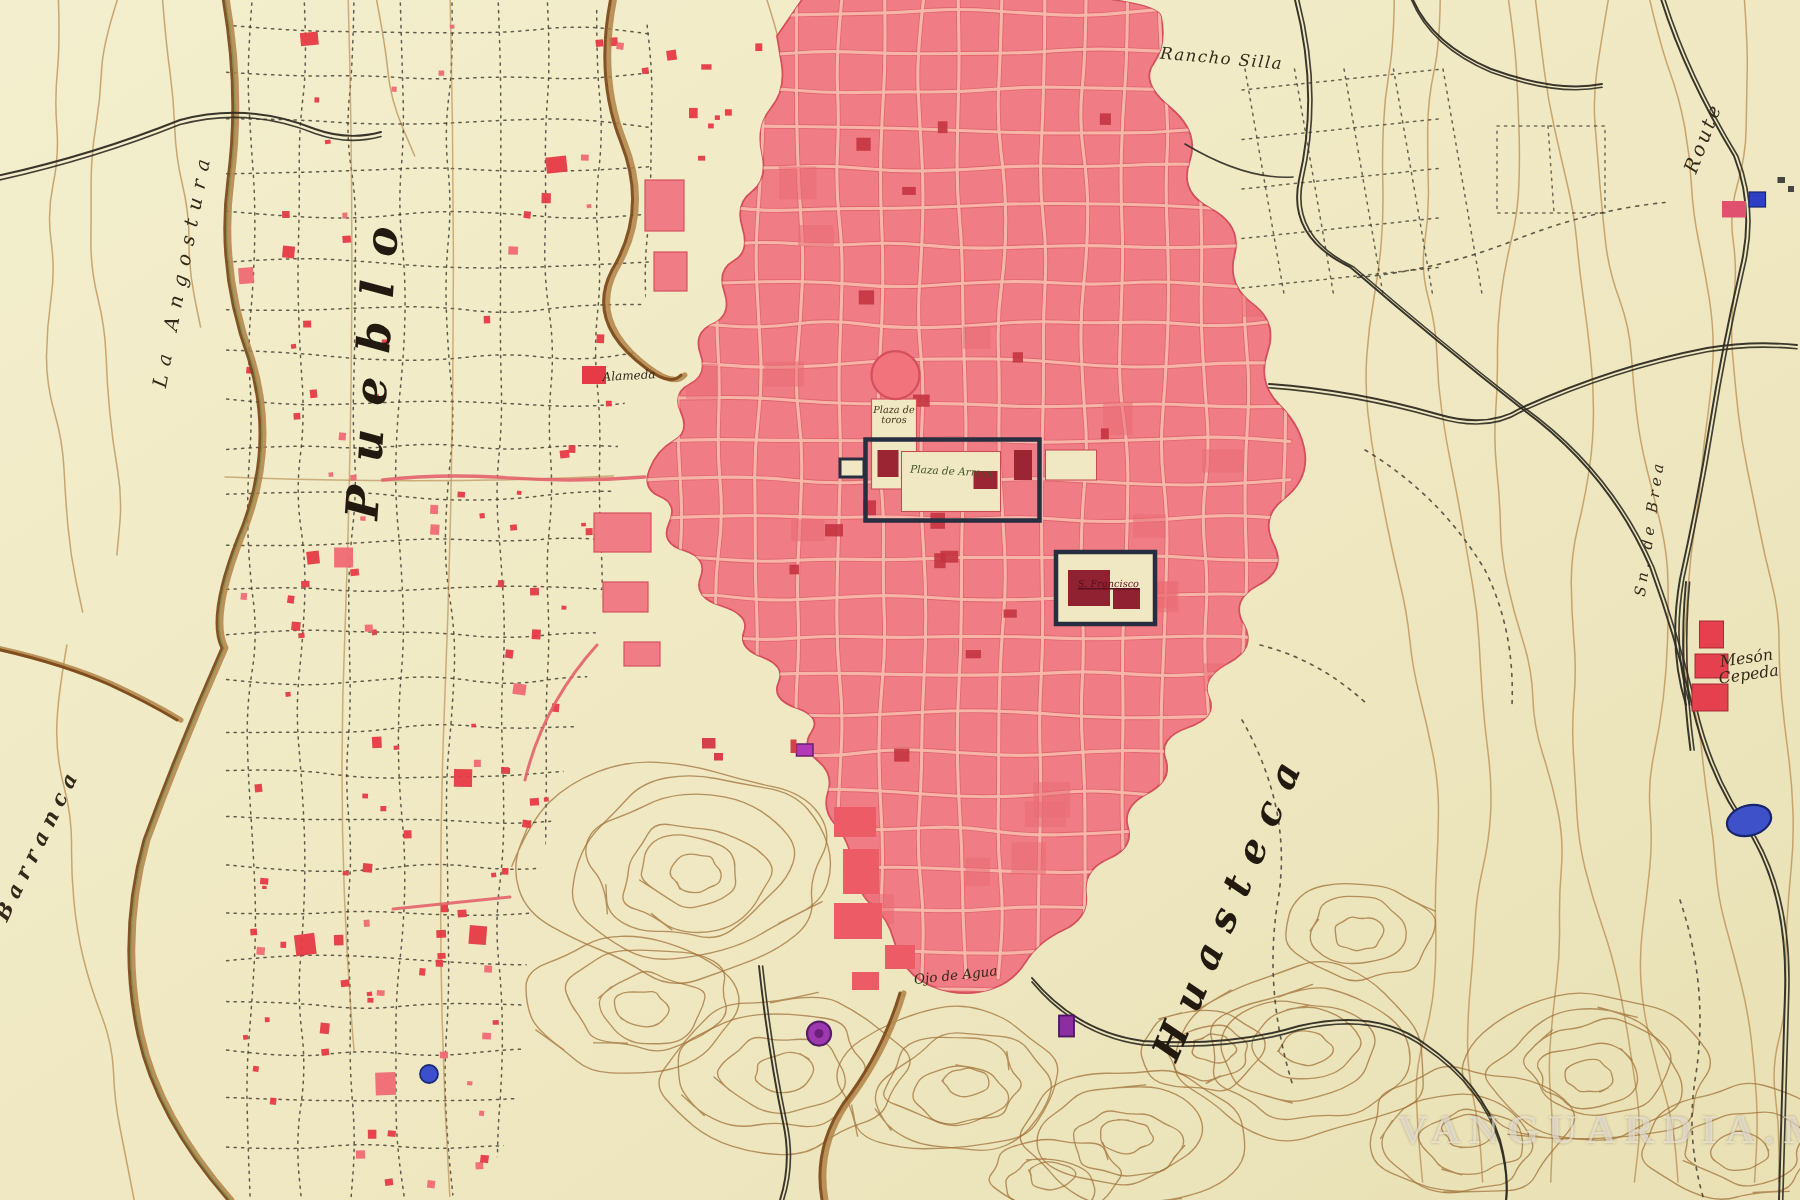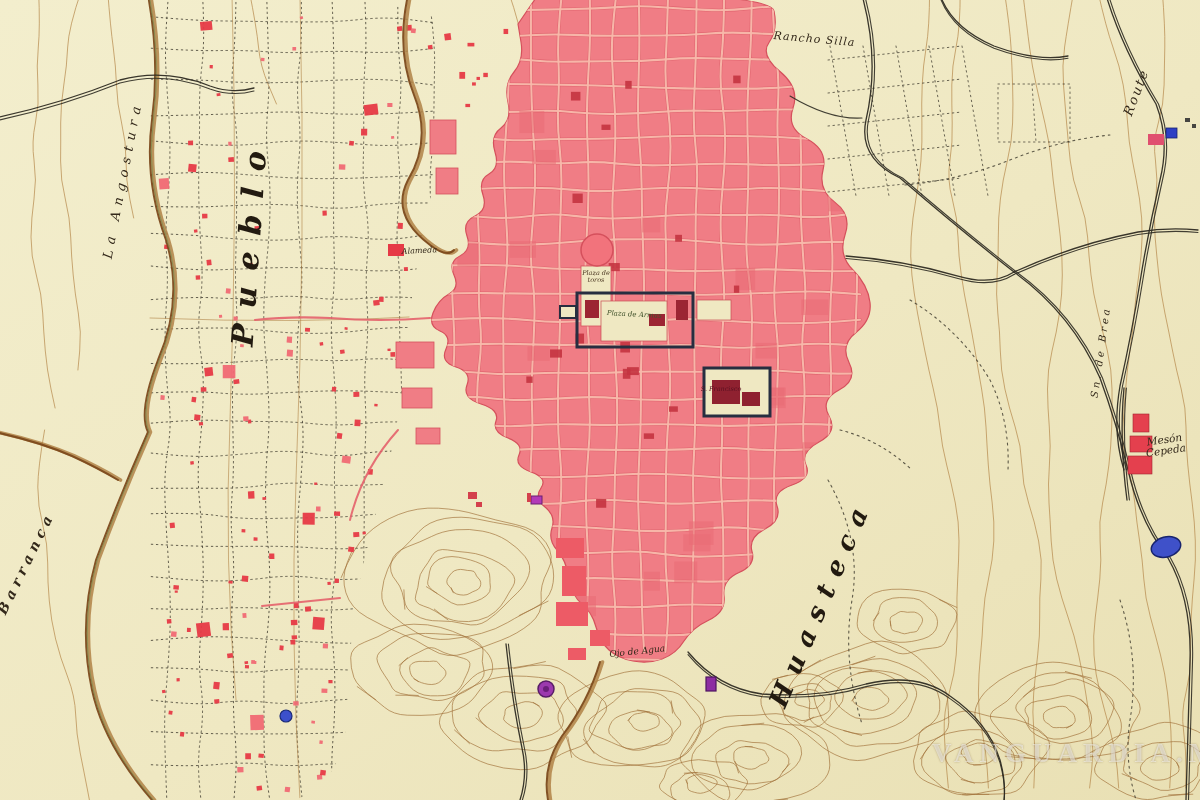--- a/index.html
+++ b/index.html
@@ -13,21 +13,21 @@
   #lbl-route{left:1134px;top:104px;font-size:13px;transform:rotate(-69deg);letter-spacing:2px;}
   #lbl-la-angostura{left:114px;top:246px;font-size:13px;transform:rotate(-79deg);letter-spacing:6px;}
   #lbl-barranca{left:8px;top:602px;font-size:14px;transform:rotate(-64deg);letter-spacing:5px;font-weight:700;}
   #lbl-pueblo{left:258px;top:316px;font-size:30px;transform:rotate(-86deg);letter-spacing:16px;font-weight:700;color:#221a10;}
   #lbl-huasteca{left:790px;top:684px;font-size:26px;transform:rotate(-67deg);letter-spacing:11px;font-weight:700;color:#221a10;}
   #lbl-meson-cepeda{left:1138px;top:438px;width:58px;font-size:10.5px;transform:rotate(-8deg);}
   #lbl-sn-de-brea{left:1100px;top:388px;font-size:10px;transform:rotate(-82deg);letter-spacing:3px;}
   #lbl-ojo-de-agua{left:610px;top:650px;font-size:9px;transform:rotate(-6deg);}
   #lbl-plaza-de-toros{left:580px;top:270px;width:32px;font-size:6.5px;color:#4a3520;font-style:italic;}
   #lbl-plaza-de-armas{left:606px;top:310px;width:56px;font-size:7px;transform:rotate(3deg);color:#44552e;}
-  #lbl-s-francisco{left:696px;top:386px;width:50px;font-size:6.5px;color:#5a1020;}
+  #lbl-s-francisco{left:714px;top:386px;width:50px;font-size:6.5px;color:#5a1020;text-decoration:underline;}
   #lbl-alameda{left:402px;top:248px;font-size:8px;transform:rotate(-3deg);}
   .watermark{position:absolute;left:932px;top:738px;
      font-family:"Liberation Serif", serif;font-weight:700;font-size:27px;
      letter-spacing:6px;color:rgba(255,255,255,0.52);
      text-shadow:0 0 2px rgba(110,85,45,0.45);pointer-events:none;}
 </style>
 </head>
 <body>
 
 <div class="stage">

